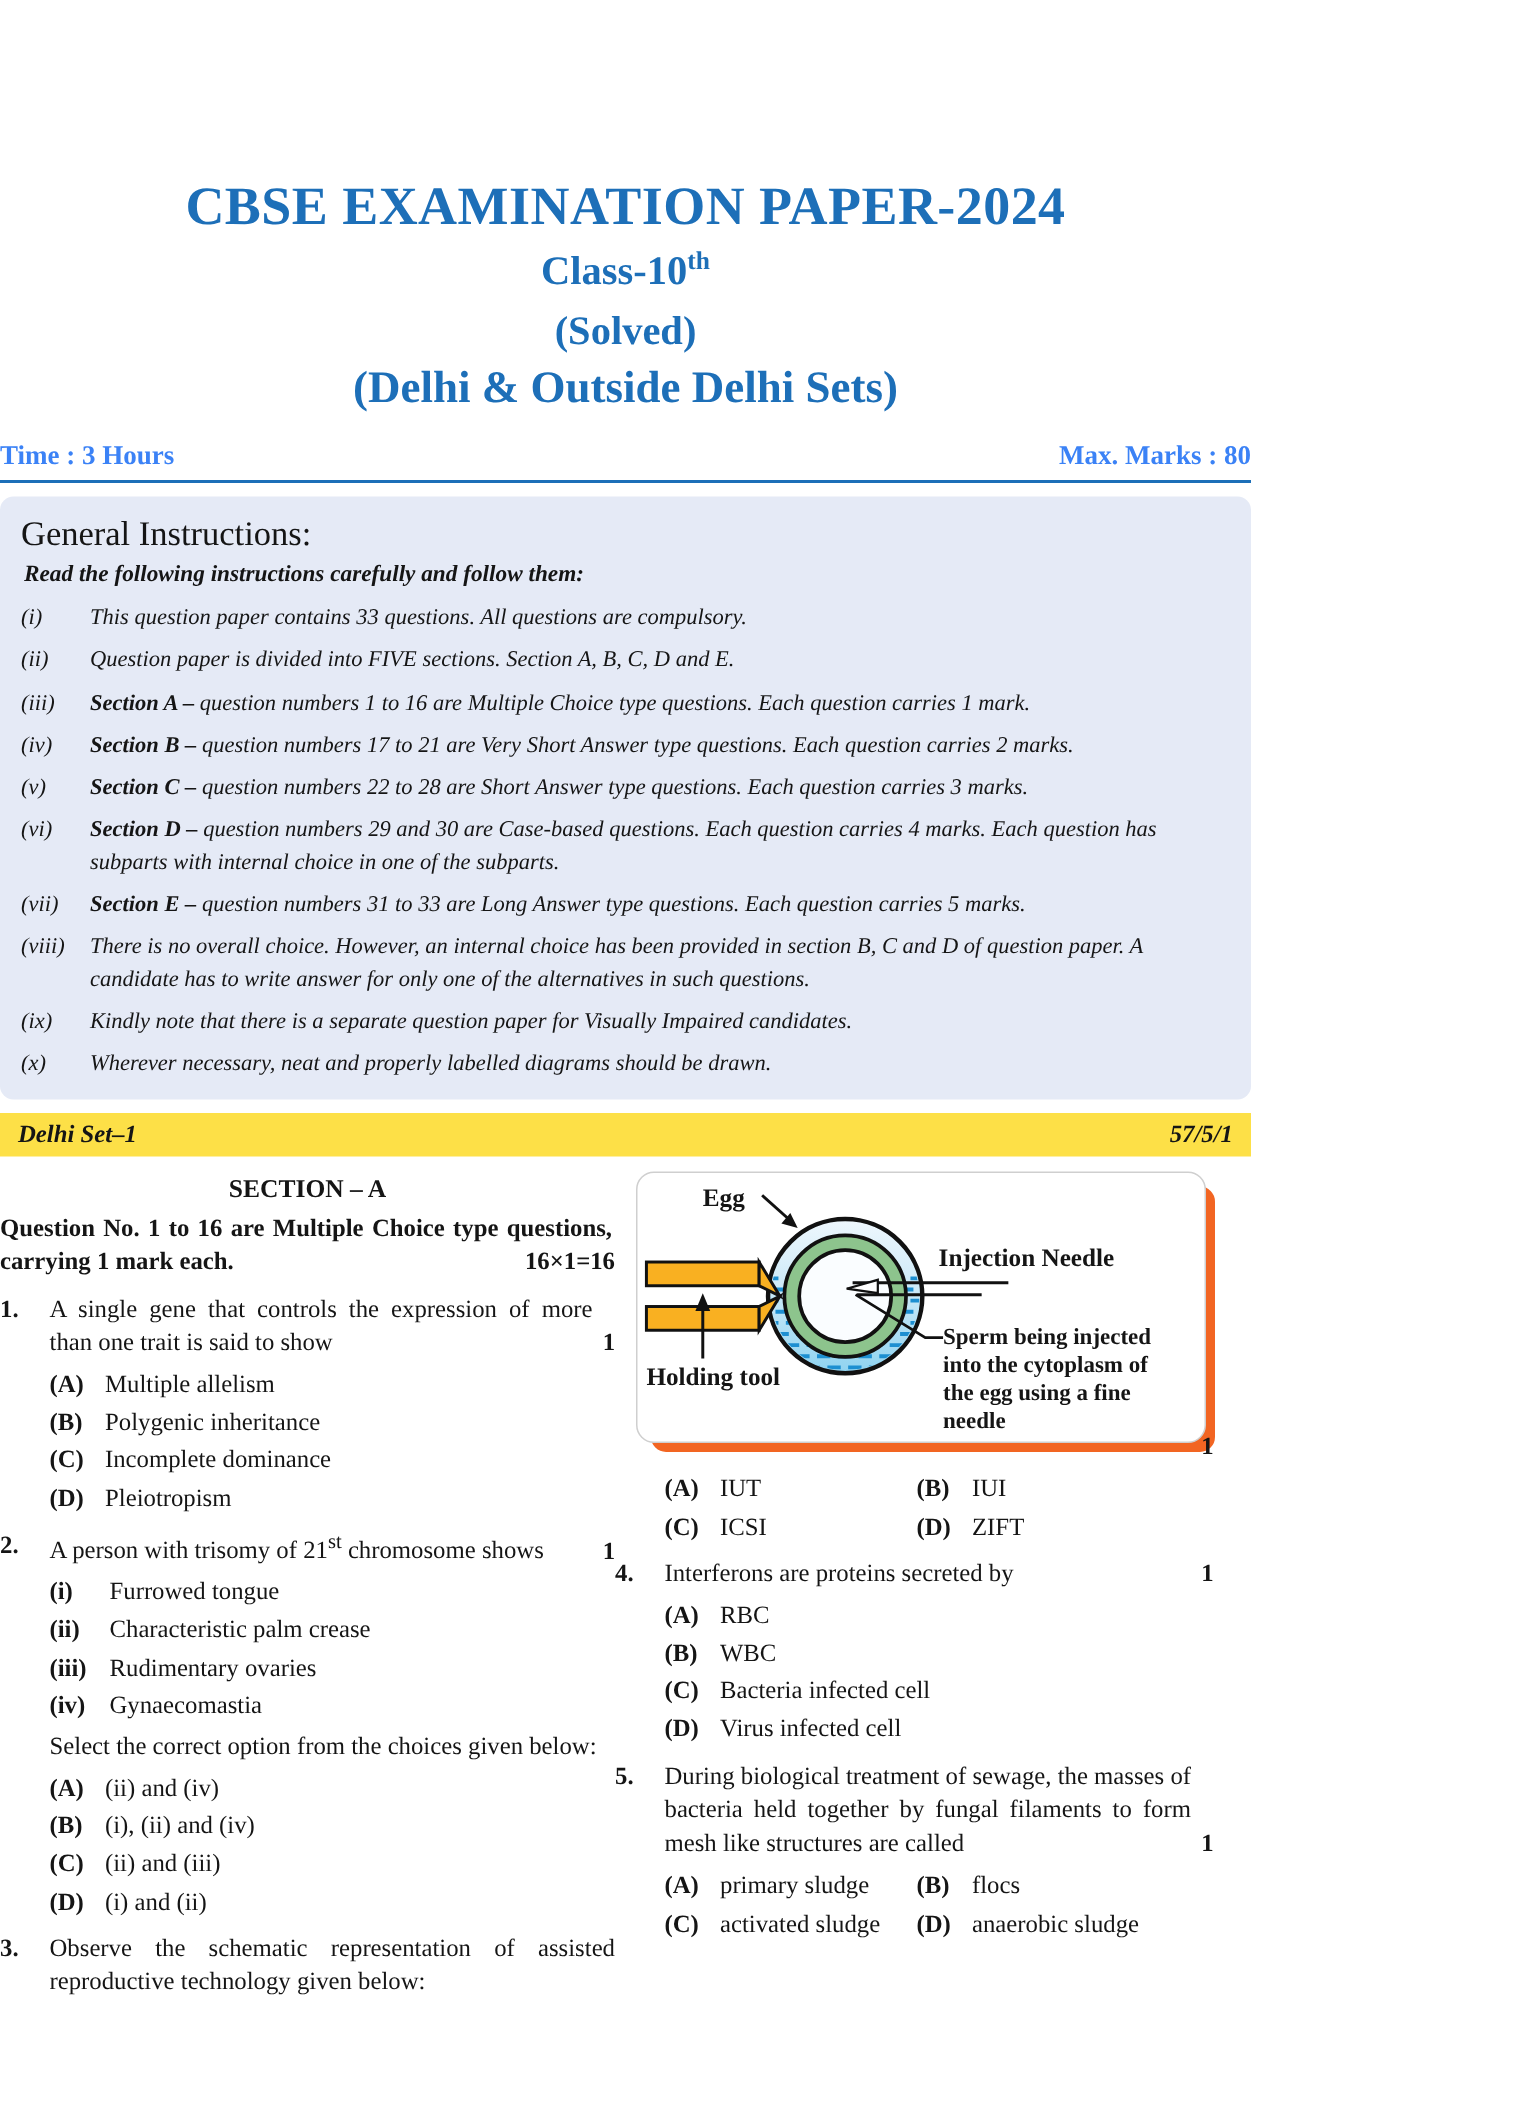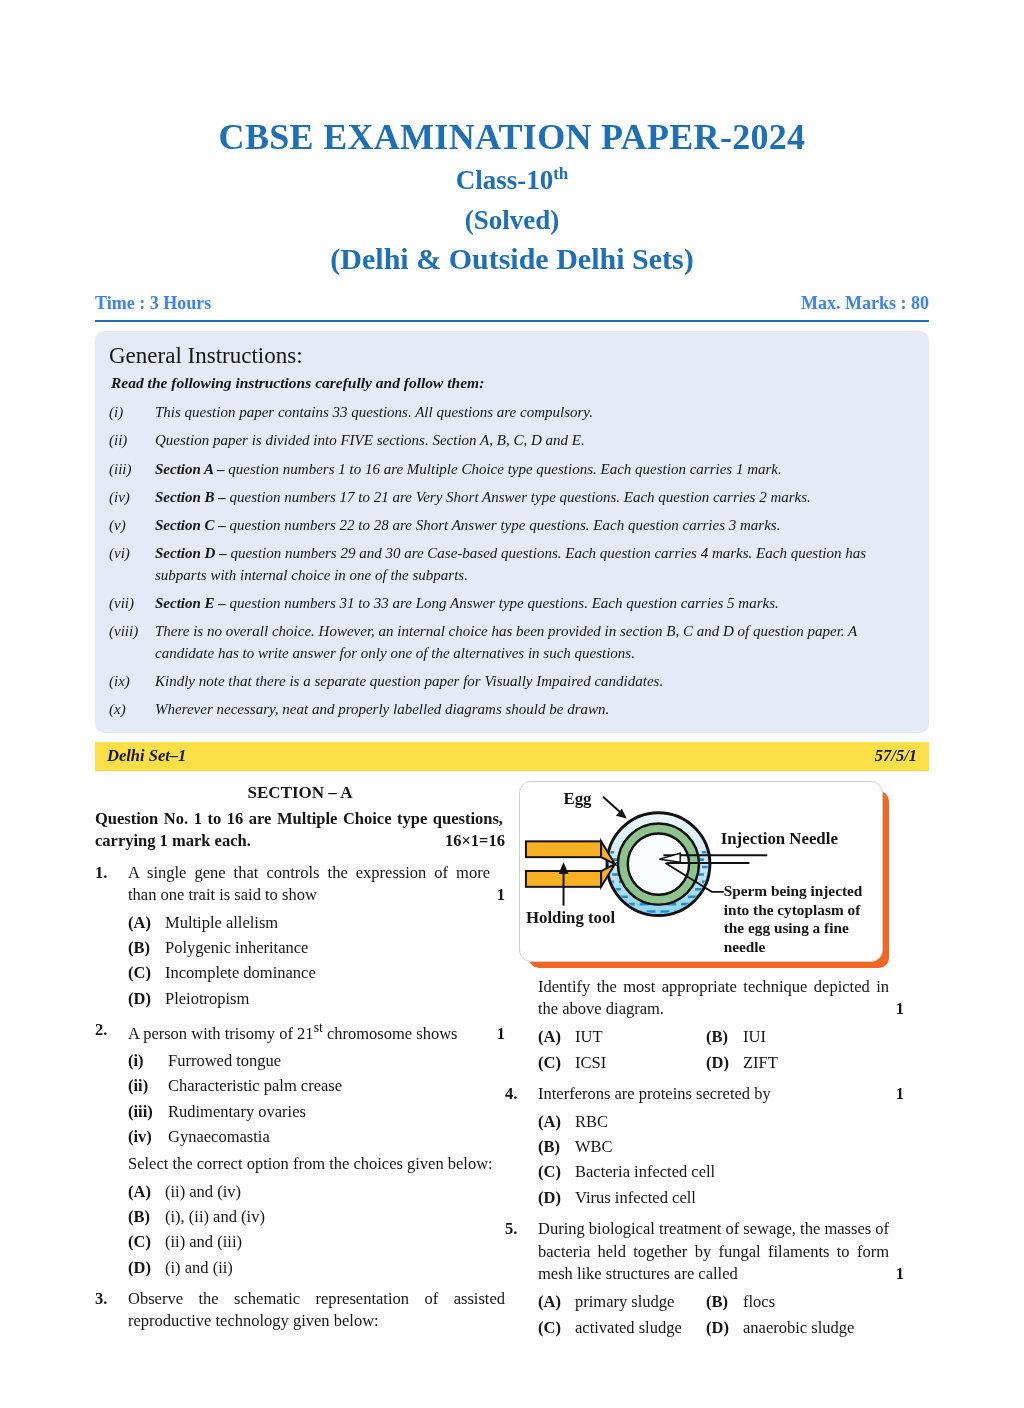--- a/index.html
+++ b/index.html
@@ -1,18 +1,18 @@
 <!DOCTYPE html>
 <html><head>
 <meta charset="utf-8">
 <style>
   html,body{margin:0;padding:0;background:#fff;}
   body{width:1024px;height:1408px;font-family:"Liberation Serif","DejaVu Serif",serif;color:#151515;}
   .page{position:relative;width:1024px;height:1408px;overflow:hidden;background:#fff;}
-  .content{width:834px;margin-left:95px;}
+  .content{width:834px;}
 
   
   .hdr{padding-top:116px;text-align:center;color:#1d6fb8;}
   .t1{font-size:36px;font-weight:bold;letter-spacing:.3px;}
   .t2{font-size:29px;font-weight:bold;margin-top:6px;}
   .t3{font-size:27px;font-weight:bold;margin-top:6px;}
   .t3 sup{font-size:17px;}
   .t4{font-size:27px;font-weight:bold;margin-top:9px;}
   .t5{font-size:30px;font-weight:bold;margin-top:6px;}
 
@@ -50,21 +50,21 @@
   .opt{display:flex;font-size:16.5px;line-height:1.35;margin-top:3px;}
   .ol{flex:none;width:37px;font-weight:bold;}
   .ot{flex:1;}
   .sub .ol{width:40px;}
   .seltxt{text-align:justify;font-size:16.5px;line-height:1.37;margin-top:5px;}
   .opts2{display:grid;grid-template-columns:168px 1fr;row-gap:4px;margin-top:5px;}
   .opts2 .opt{margin-top:0;}
 
   
   .diagram{margin-left:14px;width:362px;background:#fff;border:1.5px solid #cfcfcf;border-radius:12px;
-           box-shadow:8px 8px 0 -2px #f26522;padding:1px 0 0 0;margin-bottom:14px;}
+           box-shadow:8px 8px 0 -2px #f26522;padding:1px 16px 0 0;margin-bottom:14px;}
   .diagram svg{display:block;}
   .dlabel{font-weight:bold;fill:#151515;}
 </style>
 </head>
 <body>
 
 <div class="page">
   <div class="content">
 
     <div class="hdr">
@@ -286,21 +286,20 @@
             <text class="dlabel" x="206" y="152" font-size="15.5">the egg using a fine</text>
             <text class="dlabel" x="206" y="171" font-size="15.5">needle</text>
             <text class="dlabel" x="6" y="142" font-size="17">Holding tool</text>
           </svg>
         </div>
 
         <div class="q" style="margin-top:0;">
           <div class="qn"></div>
           <div class="qb">
             <div class="stem m">
-              <span>Identify the most appropriate technique depicted in the above diagram.</span>
               <span class="mk1">1</span>
             </div>
             <div class="opts2">
               <div class="opt">
                   <span class="ol">(A)</span>
                   <span class="ot">IUT</span>
                 </div>
               <div class="opt">
                   <span class="ol">(B)</span>
                   <span class="ot">IUI</span>

